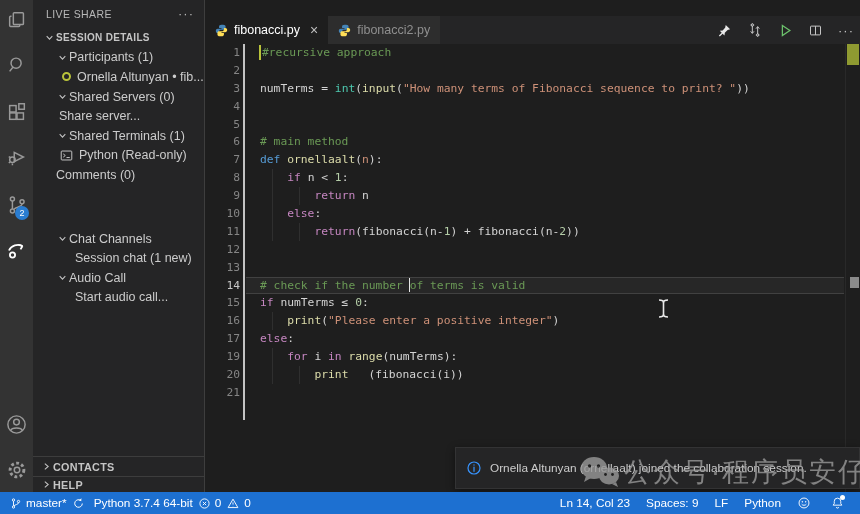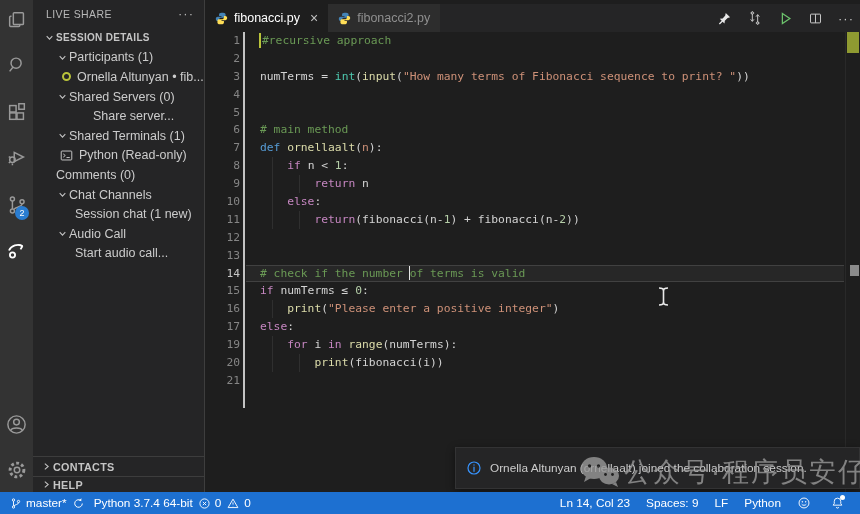--- a/index.html
+++ b/index.html
@@ -22,21 +22,21 @@
   .sidebar-menu { color:#b8b8b8; font-size:13px; letter-spacing:1px; cursor:pointer; }
   .tree { position:absolute; left:0; top:28px; width:100%; }
   .tree-row { height:19.6px; display:flex; align-items:center; font-size:12.5px; color:#cccccc; white-space:nowrap; overflow:hidden; }
   .tree-row .chev { width:13px; display:flex; justify-content:center; flex:none; }
   .tree-row.section { font-size:10px; font-weight:bold; letter-spacing:.3px; color:#c5c5c5; }
   .ring-icon { width:9px; height:9px; border:2px solid #b9c33a; border-radius:50%; margin-right:6px; flex:none; }
   .term-icon { margin-right:6px; flex:none; display:flex; }
   .panel { position:absolute; left:0; width:100%; border-top:1px solid #3d3d3d; display:flex; align-items:center; padding-left:6px; font-size:10.8px; font-weight:bold; letter-spacing:.3px; color:#c5c5c5; }
   .panel .chev { width:14px; display:flex; justify-content:center; }
   
-  .editor { position:absolute; left:205px; top:4px; width:655px; height:384px; background:#1e1e1e; }
+  .editor { position:absolute; left:205px; top:16px; width:655px; height:384px; background:#1e1e1e; }
   .tab-bar { position:absolute; left:0; top:0; width:100%; height:28px; background:#252526; display:flex; }
   .tab { height:28px; display:flex; align-items:center; padding:0 10px; font-size:12.5px; gap:6px; cursor:pointer; flex:none; }
   .tab.active { background:#1e1e1e; color:#ffffff; }
   .tab.inactive { background:#2d2d2d; color:#8f8f8f; }
   .tab .close { font-size:14px; color:#c0c0c0; margin-left:4px; line-height:1; }
   .tab-actions { position:absolute; right:6px; top:0; height:28px; display:flex; align-items:center; gap:15px; color:#c5c5c5; }
   .tab-actions .act { display:flex; align-items:center; cursor:pointer; }
   .more-dots { font-size:13px; letter-spacing:1px; color:#c5c5c5; }
   
   .code-area { position:absolute; left:0; top:28px; width:100%; height:464px; font-family:"DejaVu Sans Mono", monospace; font-size:11.3px; }
@@ -157,21 +157,21 @@
           <span>Ornella Altunyan  •  fib...</span>
         </div>
         <div class="tree-row" style="padding-left: 23px;">
           <span class="chev">
             <svg width="9" height="9" viewBox="0 0 16 16">
               <path d="M3 5.5 l5 5.5 5-5.5" fill="none" stroke="#c5c5c5" stroke-width="1.8"></path>
             </svg>
           </span>
           <span>Shared Servers (0)</span>
         </div>
-        <div class="tree-row" style="padding-left: 60px;">
+        <div class="tree-row" style="padding-left: 26px;">
           <span>Share server...</span>
         </div>
         <div class="tree-row" style="padding-left: 23px;">
           <span class="chev">
             <svg width="9" height="9" viewBox="0 0 16 16">
               <path d="M3 5.5 l5 5.5 5-5.5" fill="none" stroke="#c5c5c5" stroke-width="1.8"></path>
             </svg>
           </span>
           <span>Shared Terminals (1)</span>
         </div>
@@ -180,21 +180,21 @@
             <svg width="13" height="13" viewBox="0 0 16 16" fill="none" stroke="#c5c5c5" stroke-width="1.2">
               <rect x="1.5" y="2.5" width="13" height="11" rx="1"></rect>
               <path d="M4 6 l2.5 2 L4 10 M8 10.5 h4"></path>
             </svg>
           </span>
           <span>Python (Read-only)</span>
         </div>
         <div class="tree-row" style="padding-left: 23px;">
           <span>Comments (0)</span>
         </div>
-        <div class="tree-row" style="padding-left: 23px;">
+        <div class="tree-row" style="padding-left: 23px; margin-top: 44px;">
           <span class="chev">
             <svg width="9" height="9" viewBox="0 0 16 16">
               <path d="M3 5.5 l5 5.5 5-5.5" fill="none" stroke="#c5c5c5" stroke-width="1.8"></path>
             </svg>
           </span>
           <span>Chat Channels</span>
         </div>
         <div class="tree-row" style="padding-left: 42px;">
           <span>Session chat (1 new)</span>
         </div>
@@ -350,21 +350,21 @@
           <div class="code-line">
             <div class="gutter">17</div>
             <div class="content"><span style="color: rgb(197, 134, 192);">else</span><span style="color: rgb(212, 212, 212);">:</span></div>
           </div>
           <div class="code-line">
             <div class="gutter">19</div>
             <div class="content"><span class="guide" style="left: calc(0ch + 27px);"></span><span style="color: rgb(212, 212, 212);">    </span><span style="color: rgb(197, 134, 192);">for</span><span style="color: rgb(212, 212, 212);"> i </span><span style="color: rgb(197, 134, 192);">in</span><span style="color: rgb(212, 212, 212);"> </span><span style="color: rgb(220, 220, 170);">range</span><span style="color: rgb(212, 212, 212);">(numTerms):</span></div>
           </div>
           <div class="code-line">
             <div class="gutter">20</div>
-            <div class="content"><span class="guide" style="left: calc(0ch + 27px);"></span><span class="guide" style="left: calc(4ch + 27px);"></span><span style="color: rgb(212, 212, 212);">        </span><span style="color: rgb(220, 220, 170);">print</span><span style="color: rgb(212, 212, 212);">(fibonacci(i))</span></div>
+            <div class="content"><span class="guide" style="left: calc(0ch + 27px);"></span><span class="guide" style="left: calc(4ch + 27px);"></span><span style="color: rgb(212, 212, 212);">        </span><span style="color: rgb(220, 220, 170);">print</span><span style="color: rgb(212, 212, 212); margin-left: 20px;">(fibonacci(i))</span></div>
           </div>
           <div class="code-line">
             <div class="gutter">21</div>
             <div class="content"></div>
           </div>
         </div>
       <div class="gutter-bar"></div>
       <div class="overview">
         <div class="ov-remote"></div>
         <div class="ov-local"></div>

